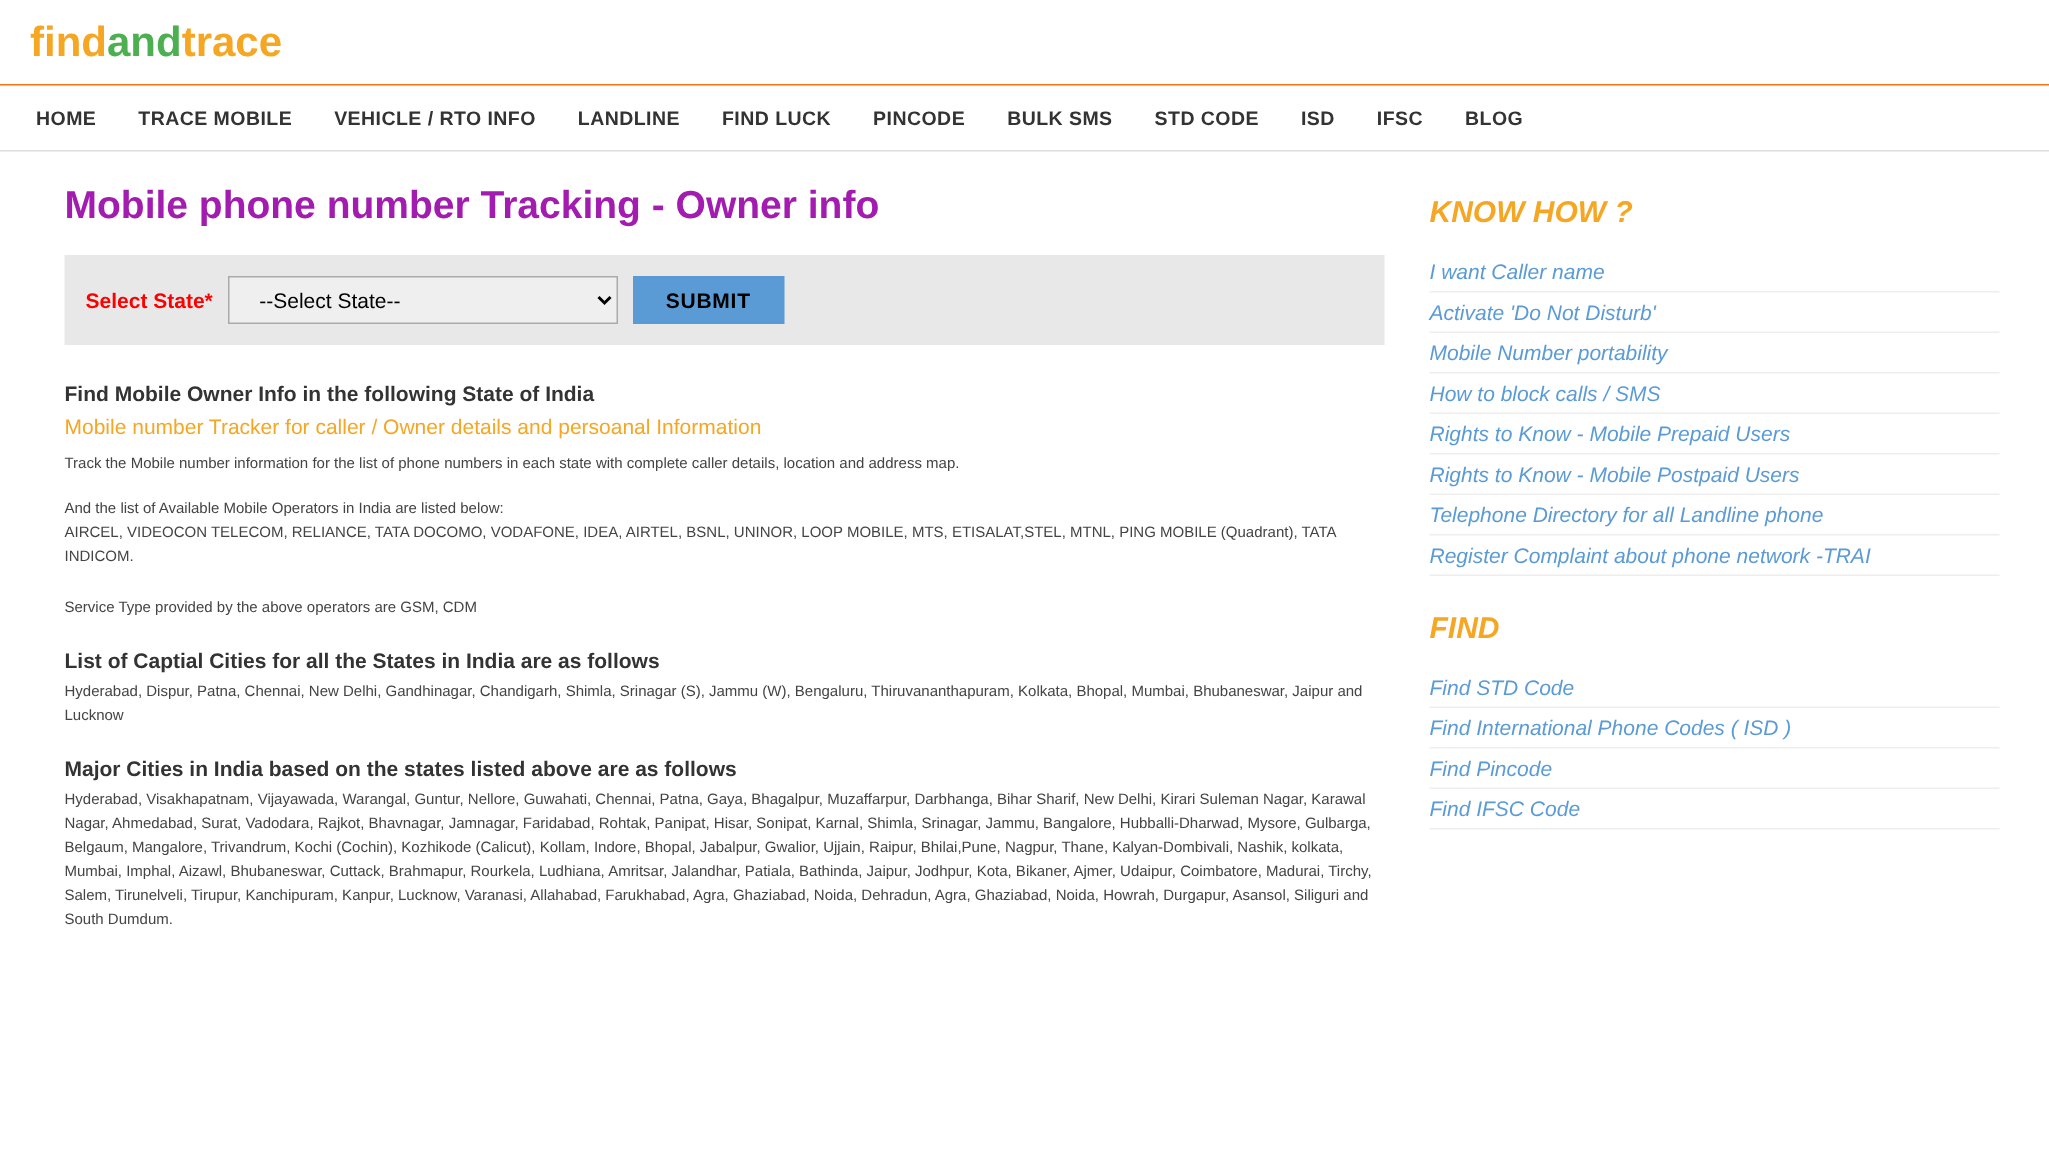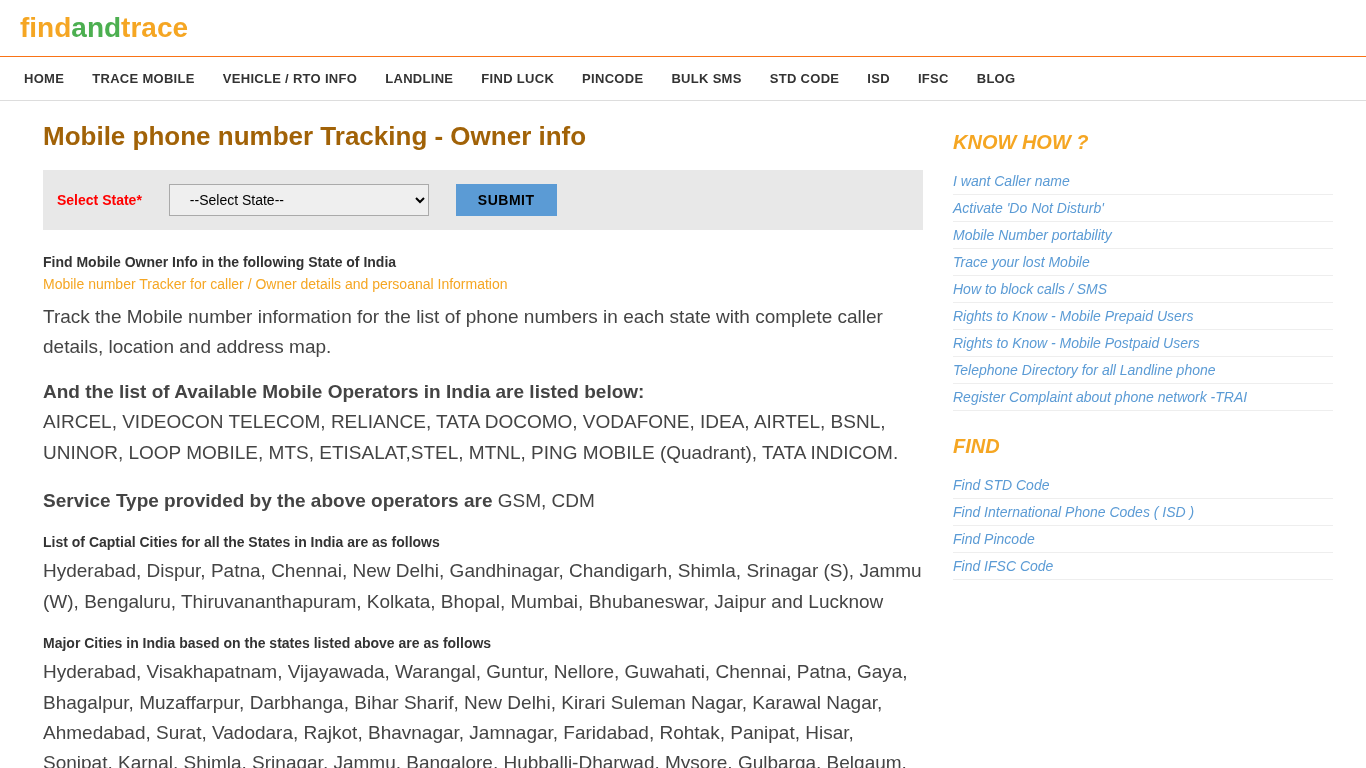--- a/index.html
+++ b/index.html
@@ -45,33 +45,33 @@
       gap: 30px;
     }
 
     
     .main-content {
       flex: 1;
       min-width: 0;
     }
 
     .page-title {
-      color: #a16207;
+      color: #a21caf;
       font-size: 26px;
       font-weight: bold;
       margin-bottom: 18px;
     }
 
     
     .form-bar {
       background: #e8e8e8;
       padding: 14px 14px;
       display: flex;
       align-items: center;
-      gap: 27px;
+      gap: 10px;
       margin-bottom: 24px;
     }
     .form-bar label {
       font-size: 14px;
       font-weight: bold;
       white-space: nowrap;
     }
     .form-bar label span { color: red; }
     .form-bar select {
       padding: 6px 16px;
@@ -97,26 +97,26 @@
       font-size: 14px;
     }
     .orange-link {
       color: #f5a623;
       text-decoration: none;
       font-size: 14px;
       display: block;
       margin-bottom: 10px;
     }
     .content-text {
-      font-size: 19px;
+      font-size: 10px;
       color: #444;
       line-height: 1.6;
       margin-bottom: 14px;
     }
-    .content-text strong { font-weight: bold; }
+    .content-text strong { font-weight: normal; }
     .section-block { margin-bottom: 18px; }
 
     
     .sidebar {
       width: 380px;
       flex-shrink: 0;
       padding-top: 10px;
     }
     .sidebar-section-title {
       color: #f5a623;
@@ -223,21 +223,20 @@
 
   </div>
 
   <div class="sidebar">
 
     <div class="sidebar-group">
       <div class="sidebar-section-title">KNOW HOW ?</div>
       <a href="#" class="sidebar-link">I want Caller name</a>
       <a href="#" class="sidebar-link">Activate 'Do Not Disturb'</a>
       <a href="#" class="sidebar-link">Mobile Number portability</a>
-      <a href="#" class="sidebar-link">Trace your lost Mobile</a>
       <a href="#" class="sidebar-link">How to block calls / SMS</a>
       <a href="#" class="sidebar-link">Rights to Know - Mobile Prepaid Users</a>
       <a href="#" class="sidebar-link">Rights to Know - Mobile Postpaid Users</a>
       <a href="#" class="sidebar-link">Telephone Directory for all Landline phone</a>
       <a href="#" class="sidebar-link">Register Complaint about phone network -TRAI</a>
     </div>
 
     <div class="sidebar-group">
       <div class="sidebar-section-title">FIND</div>
       <a href="#" class="sidebar-link">Find STD Code</a>

